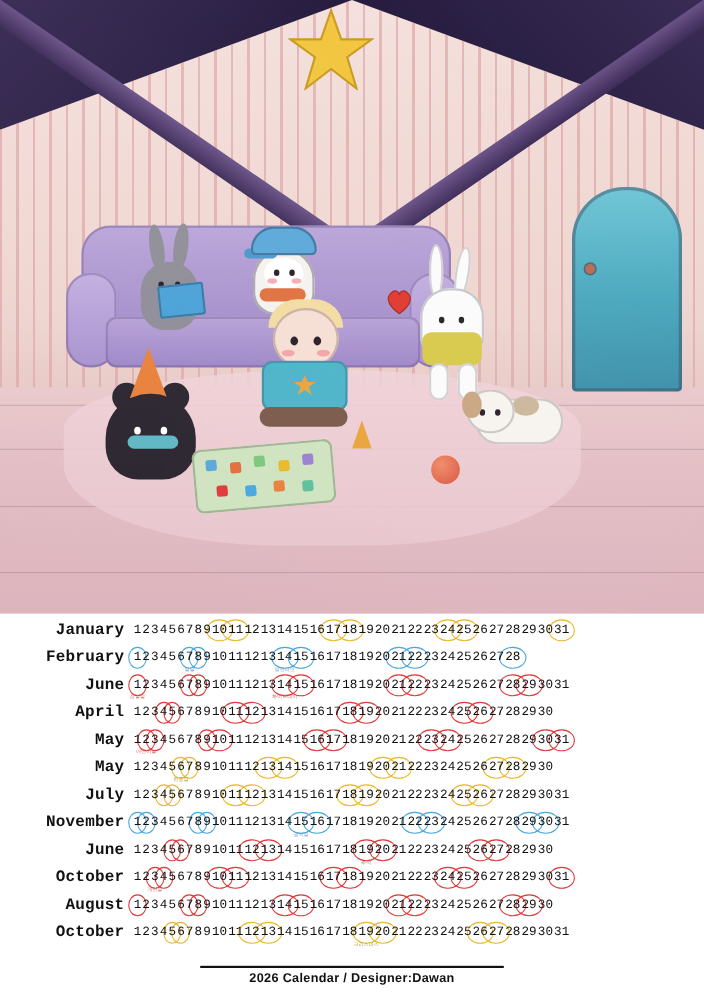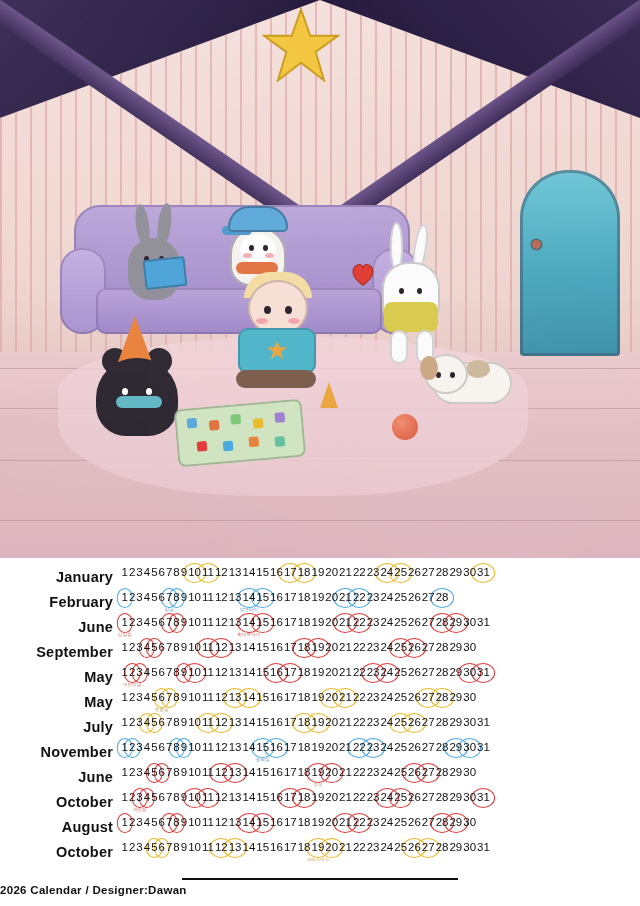--- a/index.html
+++ b/index.html
@@ -152,21 +152,21 @@
 
   
   .grain{position:absolute;left:0;top:0;width:640px;height:558px;pointer-events:none;
     background:
       radial-gradient(circle at 20% 30%, rgba(255,255,255,.12), rgba(255,255,255,0) 60%),
       radial-gradient(circle at 75% 70%, rgba(255,255,255,.10), rgba(255,255,255,0) 55%);
     mix-blend-mode:soft-light;}
 
   
   .cal{position:absolute;left:0;top:560px;width:640px;height:346px;background:#fff;}
-  .row{display:flex;align-items:flex-end;height:25px;}
+  .row{display:flex;align-items:center;height:25px;font-family:Liberation Mono, monospace;}
   .mname{width:113px;text-align:right;padding-right:8px;
     font-weight:bold;font-size:14.5px;color:#111;letter-spacing:.2px;}
   .days{position:relative;flex:1;display:flex;align-items:center;height:25px;}
   .d{position:relative;font-size:11.5px;color:#111;line-height:1;
      padding:0 0.5px;display:inline-block;white-space:nowrap;}
   .d .num{position:relative;z-index:2;}
   .d .mark{
     position:absolute;left:50%;top:50%;transform:translate(-50%,-50%);
     border:1.4px solid currentColor;border-radius:50%;
     width:calc(100% + 7px);height:18px;z-index:1;pointer-events:none;
@@ -174,21 +174,21 @@
   .d.w2 .mark{width:calc(100% + 8px);border-radius:50%/50%;}
   .d.red{color:#111;}
   .d.red .mark{color:#e03a3a;}
   .d.blue .mark{color:#4aa8e0;}
   .d.yellow .mark{color:#e8b92a;}
   .lbl{position:absolute;left:50%;top:16px;transform:translateX(-50%);
     font-size:4.6px;line-height:1;white-space:nowrap;color:#c0564f;opacity:.85;z-index:3;}
   .d.blue .lbl{color:#5b8fc0;}
   .d.yellow .lbl{color:#b08a2a;}
 
-  .footer{position:absolute;left:0;top:884px;width:640px;text-align:left;
+  .footer{position:absolute;left:0;top:884px;width:640px;text-align:center;
     font-size:11.5px;font-weight:bold;color:#111;letter-spacing:.3px;}
   .rule{position:absolute;left:182px;top:878px;width:276px;height:1.5px;background:#111;}
 </style>
 </head>
 <body>
 
 <div class="page">
 
   <div class="illo">
     <div class="sky">
@@ -407,21 +407,21 @@
           <span class="d"><span class="num">25</span></span>
           <span class="d"><span class="num">26</span></span>
           <span class="d"><span class="num">27</span></span>
           <span class="d red w2"><span class="num">28</span><span class="mark"></span></span>
           <span class="d red w2"><span class="num">29</span><span class="mark"></span></span>
           <span class="d"><span class="num">30</span></span>
           <span class="d"><span class="num">31</span></span>
         </div>
       </div>
       <div class="row">
-        <div class="mname">September</div>
+        <div class="mname">April</div>
         <div class="days">
           <span class="d"><span class="num">1</span></span>
           <span class="d"><span class="num">2</span></span>
           <span class="d"><span class="num">3</span></span>
           <span class="d red"><span class="num">4</span><span class="mark"></span></span>
           <span class="d red"><span class="num">5</span><span class="mark"></span></span>
           <span class="d"><span class="num">6</span></span>
           <span class="d"><span class="num">7</span></span>
           <span class="d"><span class="num">8</span></span>
           <span class="d"><span class="num">9</span></span>

